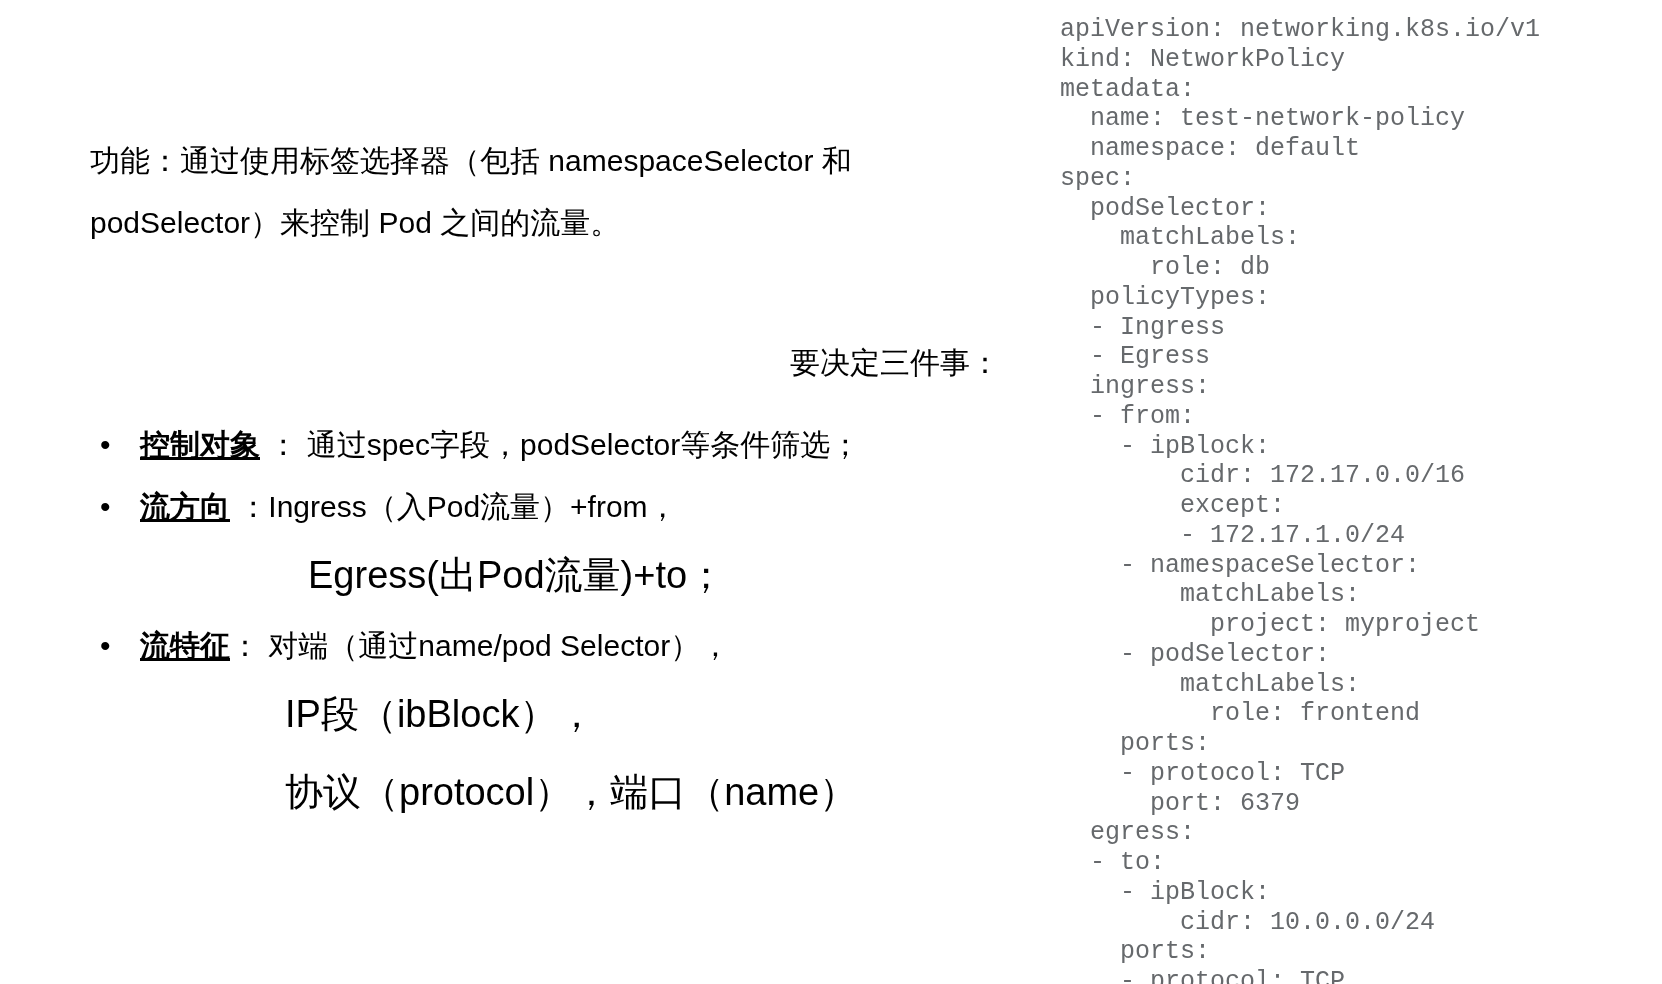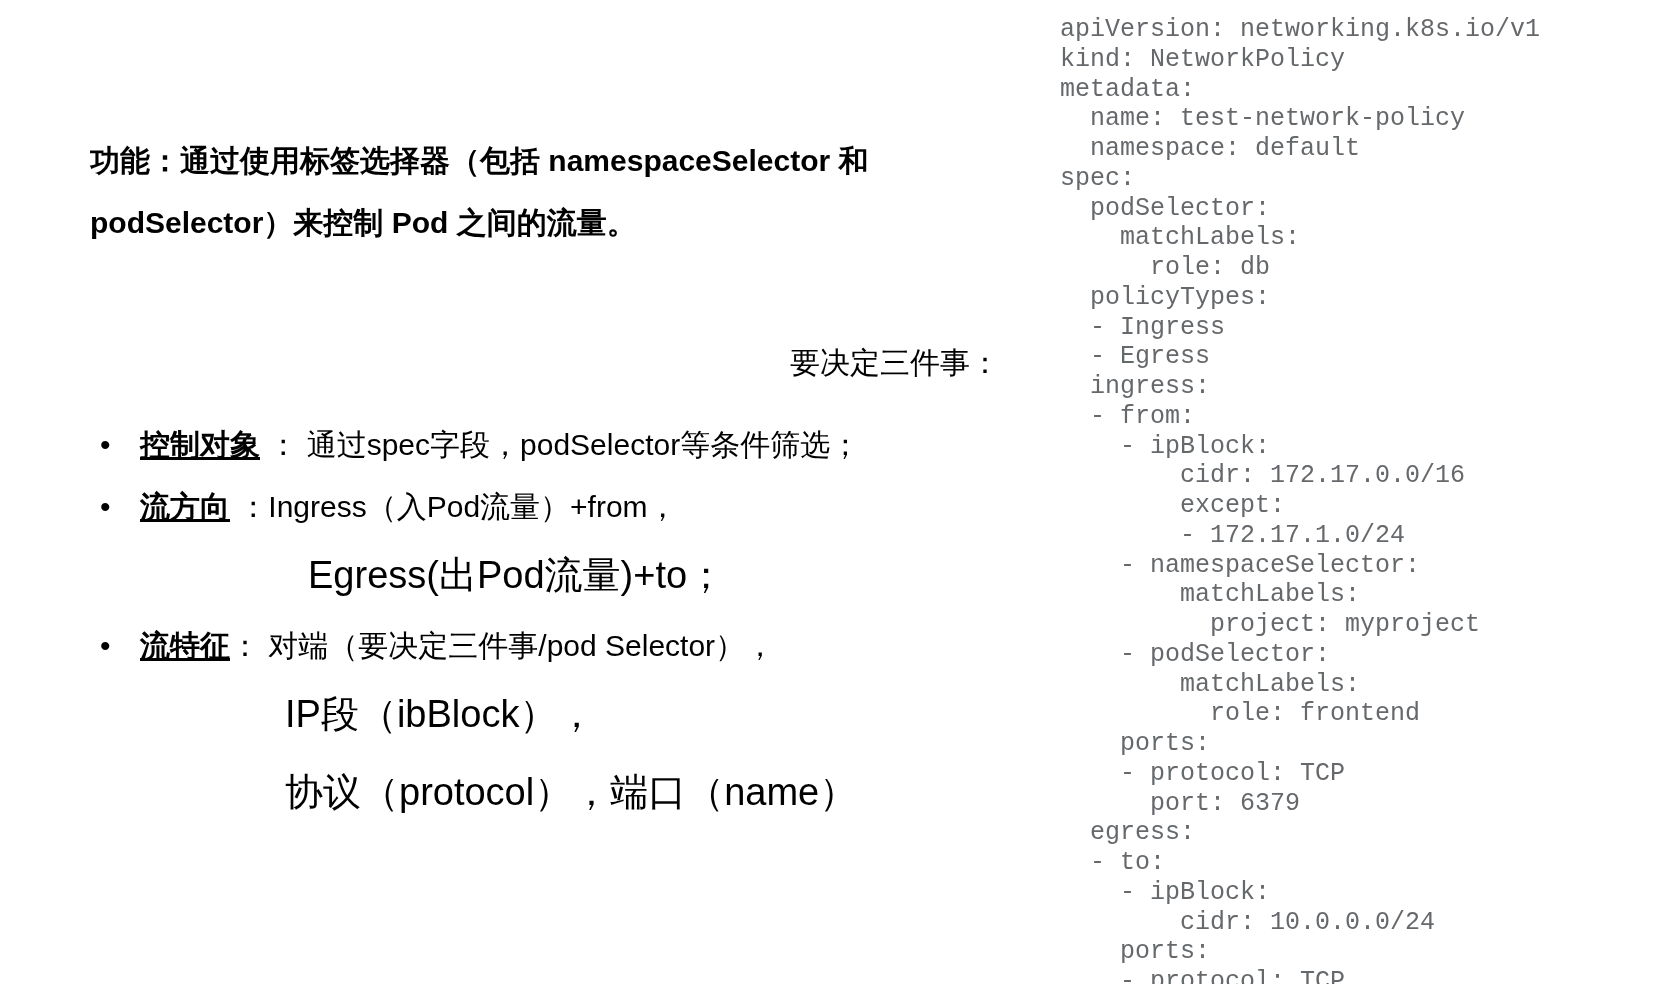--- a/index.html
+++ b/index.html
@@ -21,21 +21,21 @@
       font-family: "Courier New", Consolas, monospace;
       font-size: 25px;
       line-height: 1.19;
       color: #66696c;
       white-space: pre;
     }
     .intro {
       font-size: 30px;
       line-height: 2.05;
       margin-bottom: 90px;
-      font-weight: 700;
+      font-weight: 400;
     }
     .decide {
       font-size: 30px;
       margin-bottom: 30px;
       text-align: right;
     }
     ul.bullets {
       list-style: none;
       font-size: 30px;
       line-height: 2.05;
@@ -67,21 +67,21 @@
   <p class="decide">要决定三件事：</p>
   <ul class="bullets">
     <li>
       <span class="bold">控制对象</span><span> ： 通过spec字段，podSelector等条件筛选；</span>
     </li>
     <li>
       <span class="bold">流方向</span><span> ：Ingress（入Pod流量）+from，</span>
       <div class="sub-line" style="padding-left:168px">Egress(出Pod流量)+to；</div>
     </li>
     <li>
-      <span class="bold">流特征</span><span>： 对端（要决定三件事/pod Selector），</span>
+      <span class="bold">流特征</span><span>： 对端（通过name/pod Selector），</span>
       <div class="sub-line" style="padding-left:145px">IP段（ibBlock），</div>
       <div class="sub-line" style="padding-left:145px">协议（protocol），端口（name）</div>
     </li>
   </ul>
 </div>
 
 <div class="right-panel">apiVersion: networking.k8s.io/v1
 kind: NetworkPolicy
 metadata:
   name: test-network-policy

